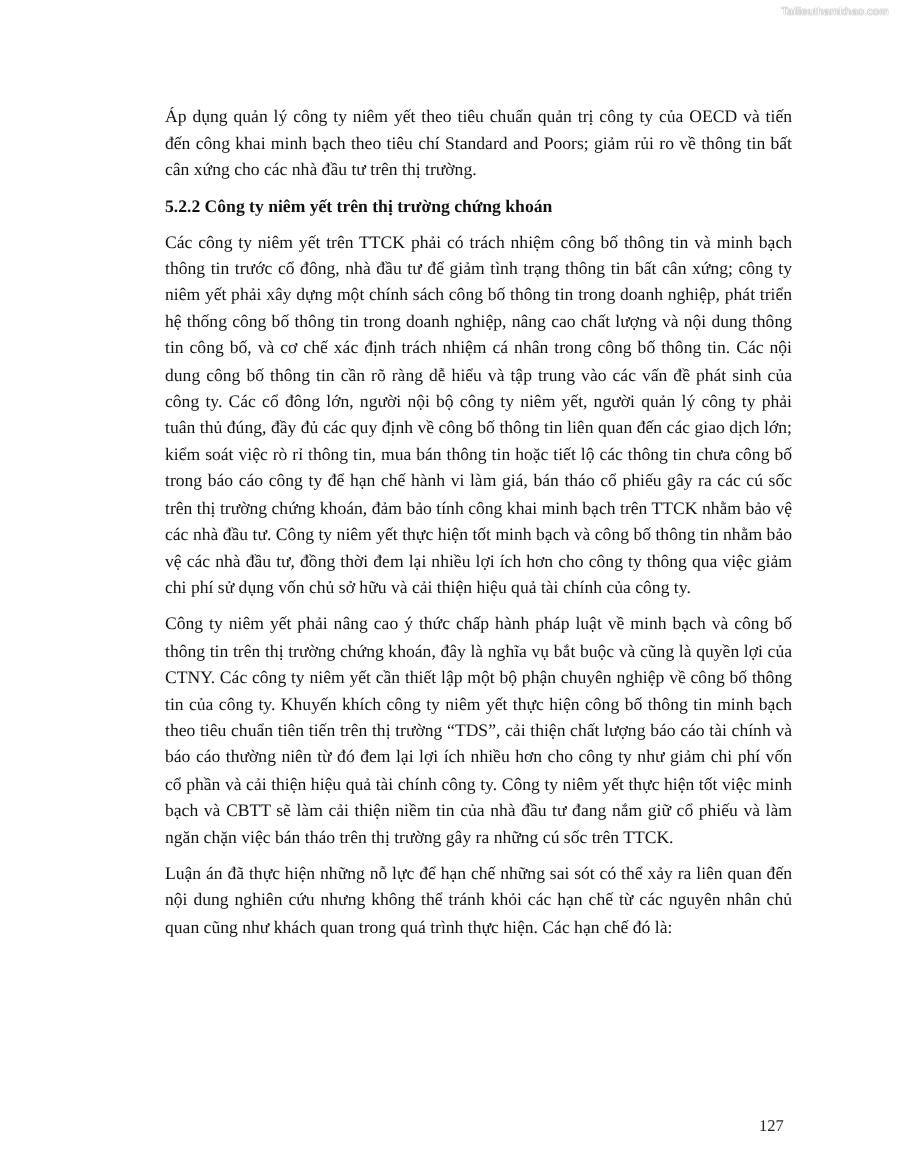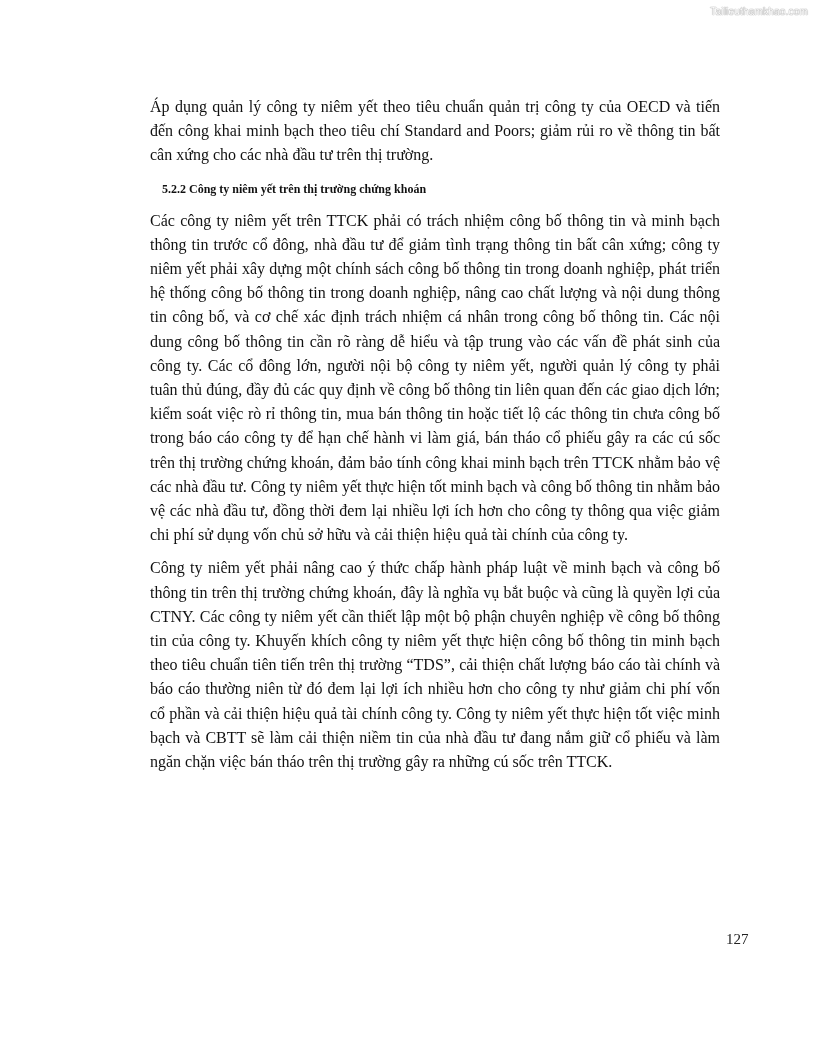--- a/index.html
+++ b/index.html
@@ -32,50 +32,50 @@
       width: 570px;
     }
     p {
       margin: 0;
       font-size: 16px;
       line-height: 24.2px;
       text-align: justify;
     }
     .p1 { margin-bottom: 9px; }
     .h3 {
-      font-size: 12px;
+      font-size: 16px;
       font-weight: bold;
       line-height: 24px;
-      margin: 0 0 8px 12px;
+      margin: 0 0 8px 0;
     }
     .para { margin-bottom: 9px; }
     .h2 {
       font-size: 20px;
       font-weight: bold;
       line-height: 24px;
       margin: 0 0 2px 0;
     }
     .page-number {
       position: absolute;
-      top: 931px;
+      top: 1016px;
       left: 690px;
       font-size: 15px;
       color: #222;
-      margin-left: 36px;
     }
   </style>
 </head>
 <body>
 
 <div class="watermark">Tailieuthamkhao.com</div>
 
 <div class="page">
   <p class="p1">Áp dụng quản lý công ty niêm yết theo tiêu chuẩn quản trị công ty của OECD và tiến đến công khai minh bạch theo tiêu chí Standard and Poors; giảm rủi ro về thông tin bất cân xứng cho các nhà đầu tư trên thị trường.</p>
 
   <div class="h3">5.2.2 Công ty niêm yết trên thị trường chứng khoán</div>
 
   <p class="para">Các công ty niêm yết trên TTCK phải có trách nhiệm công bố thông tin và minh bạch thông tin trước cổ đông, nhà đầu tư để giảm tình trạng thông tin bất cân xứng; công ty niêm yết phải xây dựng một chính sách công bố thông tin trong doanh nghiệp, phát triển hệ thống công bố thông tin trong doanh nghiệp, nâng cao chất lượng và nội dung thông tin công bố, và cơ chế xác định trách nhiệm cá nhân trong công bố thông tin. Các nội dung công bố thông tin cần rõ ràng dễ hiểu và tập trung vào các vấn đề phát sinh của công ty. Các cổ đông lớn, người nội bộ công ty niêm yết, người quản lý công ty phải tuân thủ đúng, đầy đủ các quy định về công bố thông tin liên quan đến các giao dịch lớn; kiểm soát việc rò rỉ thông tin, mua bán thông tin hoặc tiết lộ các thông tin chưa công bố trong báo cáo công ty để hạn chế hành vi làm giá, bán tháo cổ phiếu gây ra các cú sốc trên thị trường chứng khoán, đảm bảo tính công khai minh bạch trên TTCK nhằm bảo vệ các nhà đầu tư. Công ty niêm yết thực hiện tốt minh bạch và công bố thông tin nhằm bảo vệ các nhà đầu tư, đồng thời đem lại nhiều lợi ích hơn cho công ty thông qua việc giảm chi phí sử dụng vốn chủ sở hữu và cải thiện hiệu quả tài chính của công ty.</p>
   <p class="para">Công ty niêm yết phải nâng cao ý thức chấp hành pháp luật về minh bạch và công bố thông tin trên thị trường chứng khoán, đây là nghĩa vụ bắt buộc và cũng là quyền lợi của CTNY. Các công ty niêm yết cần thiết lập một bộ phận chuyên nghiệp về công bố thông tin của công ty. Khuyến khích công ty niêm yết thực hiện công bố thông tin minh bạch theo tiêu chuẩn tiên tiến trên thị trường “TDS”, cải thiện chất lượng báo cáo tài chính và báo cáo thường niên từ đó đem lại lợi ích nhiều hơn cho công ty như giảm chi phí vốn cổ phần và cải thiện hiệu quả tài chính công ty. Công ty niêm yết thực hiện tốt việc minh bạch và CBTT sẽ làm cải thiện niềm tin của nhà đầu tư đang nắm giữ cổ phiếu và làm ngăn chặn việc bán tháo trên thị trường gây ra những cú sốc trên TTCK.</p>
 
 
+  <p>Luận án đã thực hiện những nỗ lực để hạn chế những sai sót có thể xảy ra liên quan đến nội dung nghiên cứu nhưng không thể tránh khỏi các hạn chế từ các nguyên nhân chủ quan cũng như khách quan trong quá trình thực hiện. Các hạn chế đó là:</p>
 </div>
 
 <div class="page-number">127</div>
 
 </body></html>

